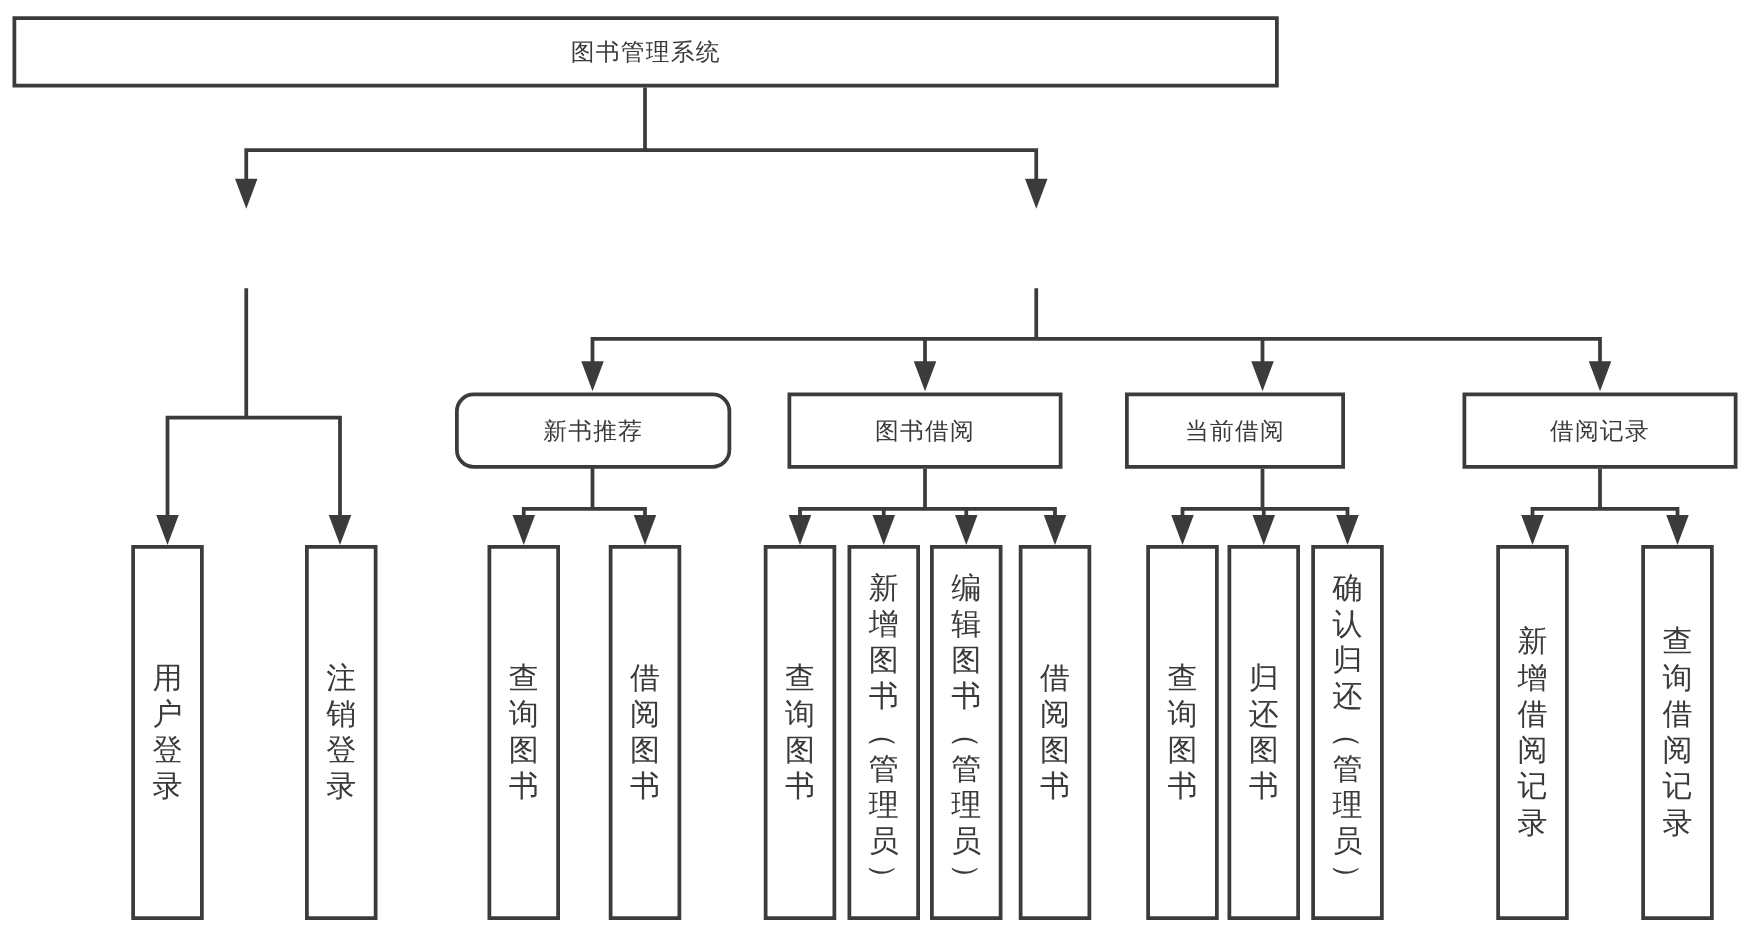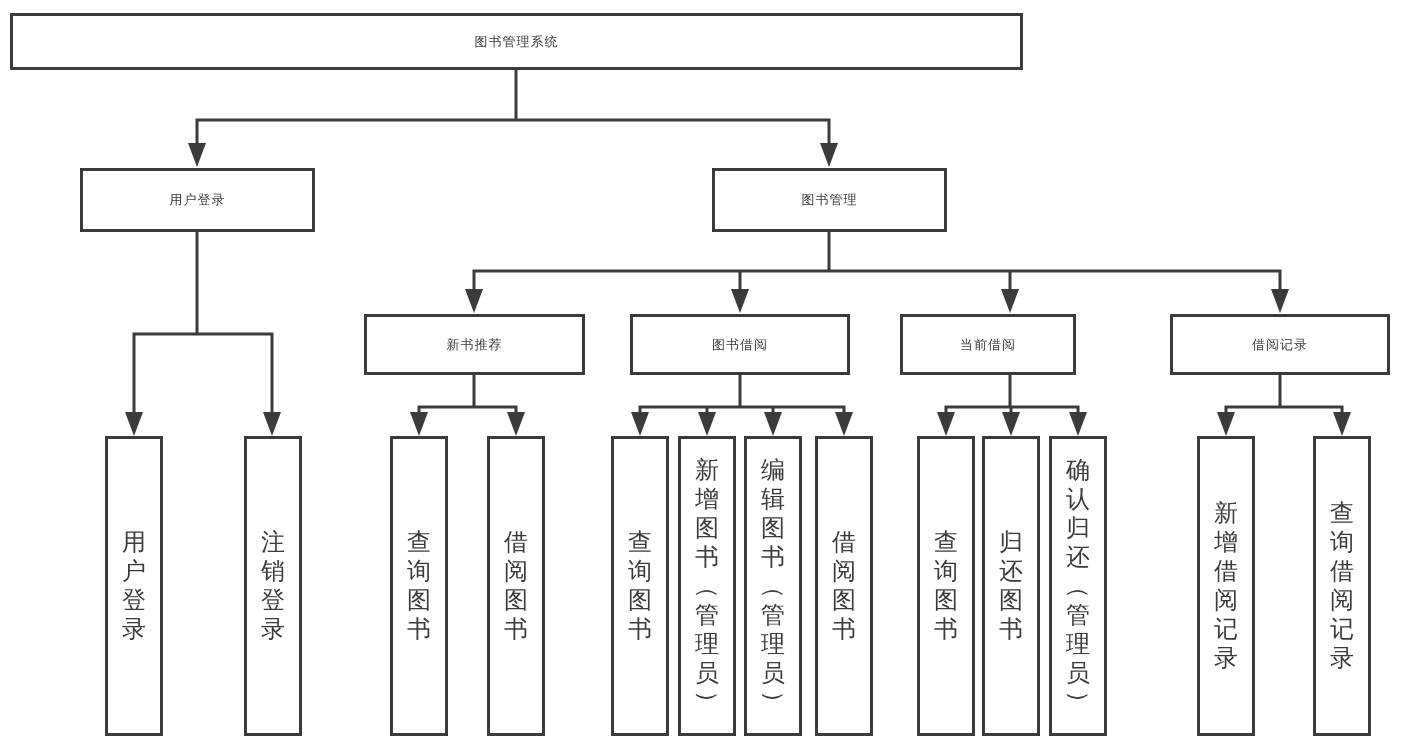--- a/index.html
+++ b/index.html
@@ -21,32 +21,32 @@
     position: absolute;
     background: #ffffff;
     border: 3px solid #3b3b3b;
     box-sizing: border-box;
     display: flex;
     align-items: center;
     justify-content: center;
     z-index: 2;
     color: #3a3a3a;
   }
-  .hbox { font-size: 13px; letter-spacing: 1px; white-space: nowrap; }
+  .hbox { font-size: 19px; letter-spacing: 1px; white-space: nowrap; }
   .vbox { flex-direction: column; font-size: 24px; }
   .vchar { display: block; height: 29px; line-height: 29px; text-align: center; }
   .rot { transform: rotate(90deg); }
 
   
   .n-root { left: 10px;  top: 13px;  width: 1013px; height: 57px; }
   
   .n-userlogin-grp { left: 80px;  top: 168px; width: 235px; height: 64px; }
   .n-bookmgmt      { left: 712px; top: 168px; width: 235px; height: 64px; }
   
-  .n-newbook  { left: 364px;  top: 314px; width: 221px; height: 61px; }
+  .n-newbook  { left: 364px;  top: 314px; width: 221px; height: 61px; border-radius: 15px; }
   .n-bookborrow { left: 630px; top: 314px; width: 220px; height: 61px; }
   .n-currentborrow { left: 900px; top: 314px; width: 176px; height: 61px; }
   .n-borrowrecord  { left: 1170px; top: 314px; width: 220px; height: 61px; }
   
   .vb { top: 436px; width: 58px; height: 300px; }
   .n-ul-login  { left: 105px; }
   .n-ul-logout { left: 244px; }
   .n-nb-query  { left: 390px; }
   .n-nb-borrow { left: 487px; }
   .n-bb-query  { left: 611px; }
@@ -134,22 +134,20 @@
       <path d="M1280,375 V407 M1226,407 H1342 M1226,407 V418 M1342,407 V418"></path>
     </g>
     <g fill="#3b3b3b" stroke="none">
       <polygon points="1217,412 1235,412 1226,436"></polygon>
       <polygon points="1333,412 1351,412 1342,436"></polygon>
     </g>
   </svg>
 
   <div class="node hbox n-root">图书管理系统</div>
 
-  <div class="node hbox n-userlogin-grp">用户登录</div>
-  <div class="node hbox n-bookmgmt">图书管理</div>
 
   <div class="node hbox n-newbook">新书推荐</div>
   <div class="node hbox n-bookborrow">图书借阅</div>
   <div class="node hbox n-currentborrow">当前借阅</div>
   <div class="node hbox n-borrowrecord">借阅记录</div>
 
   <div class="node vbox vb n-ul-login">
       <span class="vchar">用</span>
       <span class="vchar">户</span>
       <span class="vchar">登</span>

